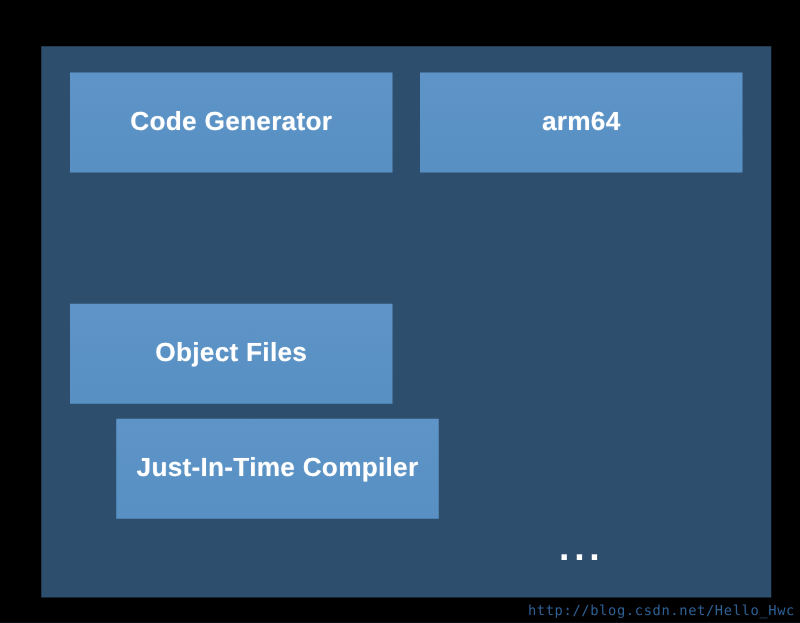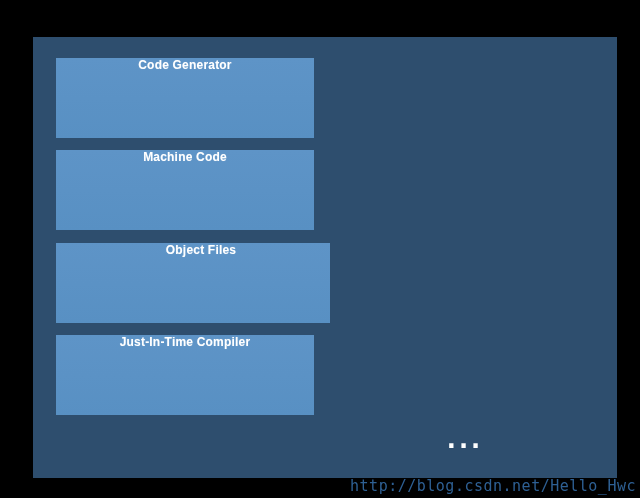--- a/index.html
+++ b/index.html
@@ -26,73 +26,74 @@
     background: #2e4e6e;
   }
   .box {
     position: absolute;
     width: 258px;
     height: 80px;
     background: #5b91c4;
     background: linear-gradient(180deg, #5e94c7 0%, #5890c3 100%);
     color: #ffffff;
     display: flex;
+    align-items: center;
     justify-content: center;
-    font-size: 12px;
+    font-size: 21px;
     font-weight: 600;
     letter-spacing: 0.2px;
     text-shadow: 0 0 1px rgba(255,255,255,0.35);
   }
   .col-left  { left: 23px; }
   .col-right { left: 303px; }
   .row-0 { top: 21px; }
   .row-1 { top: 113px; }
-  .row-2 { top: 206px; padding-left: 16px; }
-  .row-3 { top: 298px; }
+  .row-2 { top: 206px; }
+  .row-3 { top: 298px; margin-left: 37px; }
   .ellipsis {
     position: absolute;
     left: 303px;
     top: 392px;
     width: 258px;
     height: 30px;
     color: #ffffff;
     font-size: 24px;
     font-weight: bold;
     letter-spacing: 3px;
     text-align: center;
     line-height: 22px;
     font-family: "DejaVu Sans", sans-serif;
   }
   .watermark {
     position: absolute;
     right: 4px;
     bottom: 3px;
     color: #2e6094;
-    font-size: 15px;
+    font-size: 11px;
     font-family: "DejaVu Sans Mono", monospace;
     letter-spacing: 0.5px;
   }
 </style>
 </head>
 <body>
 
 <div class="stage">
   <div class="panel">
 
     <div class="box col-left row-0">
       <span>Code Generator</span>
     </div>
-    <div class="box col-left row-1">
-      <span>Machine Code</span>
-    </div>
     <div class="box col-left row-2">
       <span>Object Files</span>
     </div>
     <div class="box col-left row-3">
       <span>Just-In-Time Compiler</span>
     </div>
 
+    <div class="box col-right row-0">
+      <span>arm64</span>
+    </div>
 
     <div class="ellipsis">...</div>
   </div>
 
   <div class="watermark">http://blog.csdn.net/Hello_Hwc</div>
 </div>
 
 </body></html>

